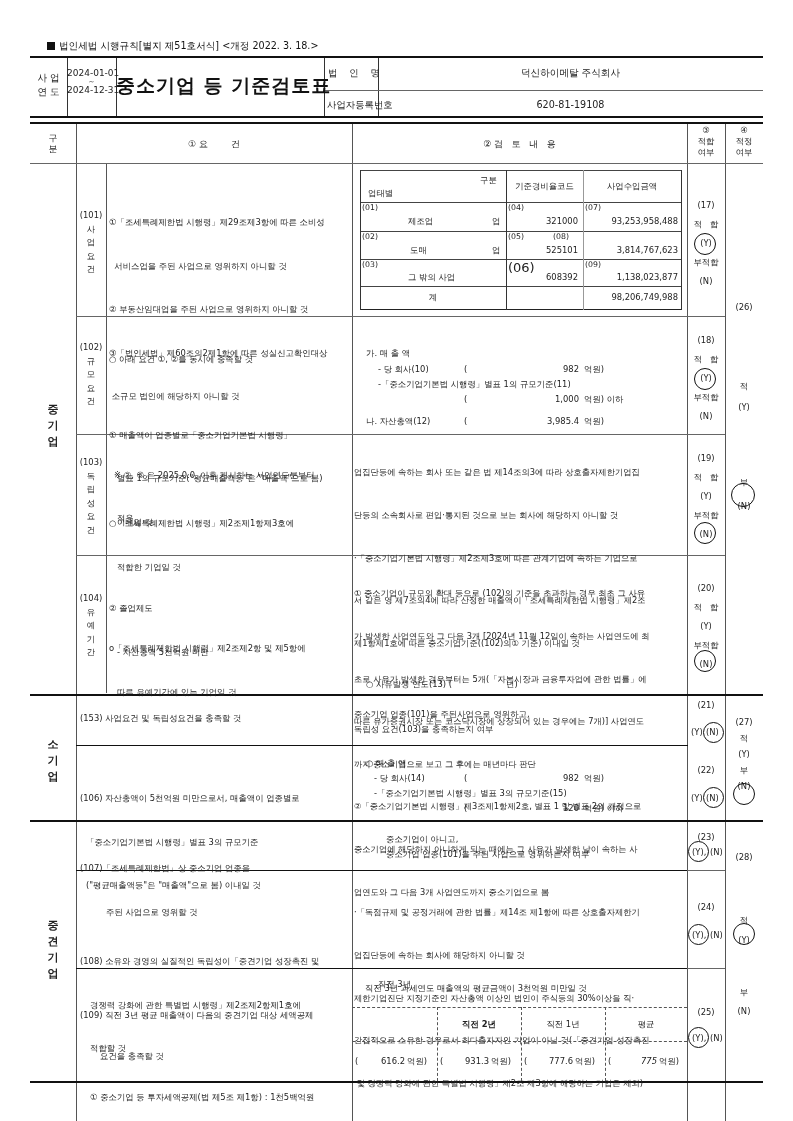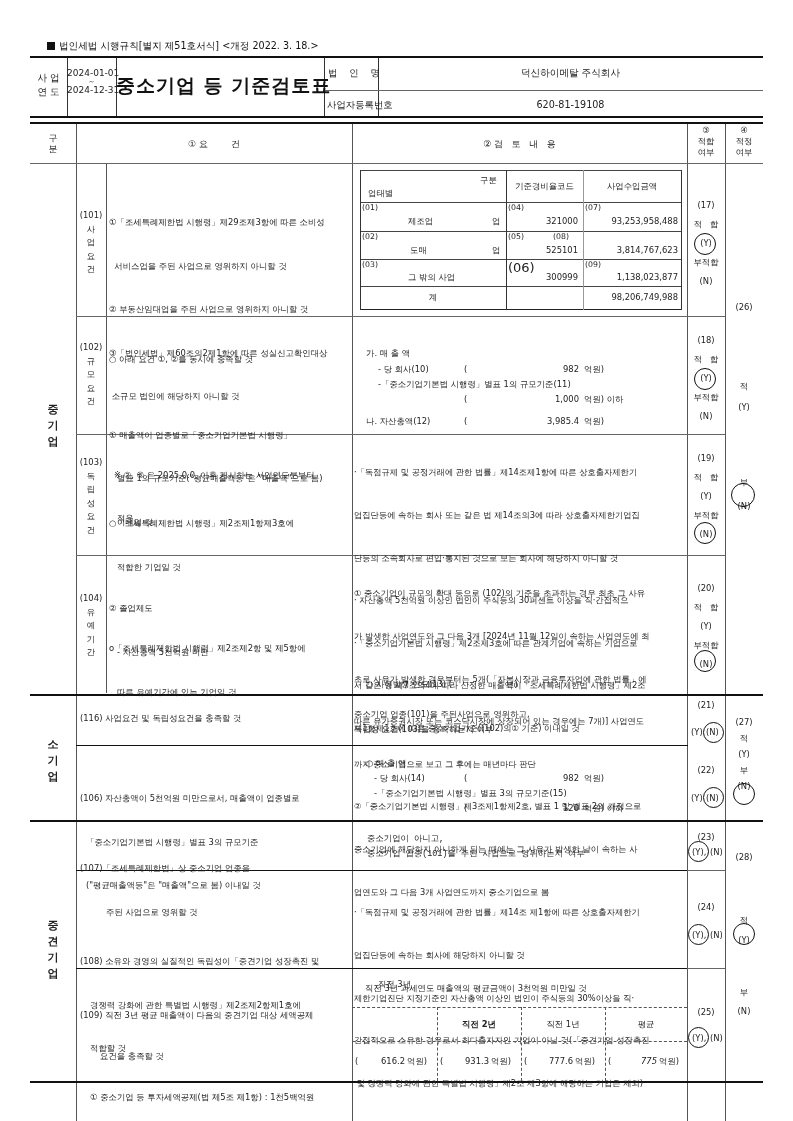--- a/index.html
+++ b/index.html
@@ -144,21 +144,21 @@
   <div class="txt small" style="left:410px;top:245px;">도매</div>
   <div class="txt small" style="left:492px;top:245px;">업</div>
   <div class="txt small" style="left:508px;top:232px;font-size:7.8px;">(05)</div>
   <div class="txt small" style="left:506px;top:245px;width:72px;text-align:right;">525101</div>
   <div class="txt small" style="left:553px;top:232px;font-size:7.8px;">(08)</div>
   <div class="txt small" style="left:583px;top:245px;width:95px;text-align:right;">3,814,767,623</div>
 
   <div class="txt small" style="left:362px;top:260px;font-size:7.8px;">(03)</div>
   <div class="txt small" style="left:408px;top:272px;">그 밖의 사업</div>
   <div class="txt small" style="left:508px;top:260px;font-size:13px;">(06)</div>
-  <div class="txt small" style="left:506px;top:272px;width:72px;text-align:right;">300999</div>
+  <div class="txt small" style="left:506px;top:272px;width:72px;text-align:right;">608392</div>
   <div class="txt small" style="left:585px;top:260px;font-size:7.8px;">(09)</div>
   <div class="txt small" style="left:583px;top:272px;width:95px;text-align:right;">1,138,023,877</div>
 
   <div class="txt ctr small" style="left:360px;top:292px;width:146px;">계</div>
   <div class="txt small" style="left:583px;top:292px;width:95px;text-align:right;">98,206,749,988</div>
 </div>
 
 <div class="txt ctr small" style="left:687px;top:196px;width:38px;line-height:19px;">
   <div>(17)</div>
   <div style="white-space:pre;">적   합</div>
@@ -215,24 +215,22 @@
     <div>립</div>
     <div>성</div>
     <div>요</div>
     <div>건</div>
 </div>
 <div class="txt small" style="left:109px;top:487px;line-height:14.5px;white-space:pre;">
   <div>○「조세특례제한법 시행령」제2조제1항제3호에</div>
   <div>   적합한 기업일 것</div>
 </div>
 <div class="txt small" style="left:354px;top:437px;line-height:14.2px;white-space:pre;font-size:8.3px;">
-  <div>·「독점규제 및 공정거래에 관한 법률」제14조제1항에 따른 상호출자제한기</div>
   <div>업집단등에 속하는 회사 또는 같은 법 제14조의3에 따라 상호출자제한기업집</div>
   <div>단등의 소속회사로 편입·통지된 것으로 보는 회사에 해당하지 아니할 것</div>
-  <div>· 자산총액 5천억원 이상인 법인이 주식등의 30퍼센트 이상을 직·간접적으</div>
   <div>·「중소기업기본법 시행령」제2조제3호에 따른 관계기업에 속하는 기업으로</div>
   <div>서 같은 영 제7조의4에 따라 산정한 매출액이「조세특례제한법 시행령」제2조</div>
   <div>제1항제1호에 따른 중소기업기준((102)의① 기준) 이내일 것</div>
 </div>
 <div class="txt ctr small" style="left:687px;top:449px;width:38px;line-height:19px;">
   <div>(19)</div>
   <div style="white-space:pre;">적   합</div>
   <div>(Y)</div>
   <div>부적합</div>
   <div>(N)</div>
@@ -281,21 +279,21 @@
   <div>부</div>
   <div>(N)</div>
 </div>
 <div class="circle" style="left:731px;top:483px;width:24px;height:24px;"></div>
 
 <div class="txt bold-cat" style="left:30px;top:737px;width:46px;">
   <div>소</div>
     <div>기</div>
     <div>업</div>
 </div>
-<div class="txt small" style="left:80px;top:713px;">(116) 사업요건 및 독립성요건을 충족할 것</div>
+<div class="txt small" style="left:80px;top:713px;">(153) 사업요건 및 독립성요건을 충족할 것</div>
 <div class="txt small" style="left:354px;top:707px;line-height:14.5px;">
   <div>중소기업 업종(101)을 주된사업으로 영위하고,</div>
   <div>독립성 요건(103)을 충족하는지 여부</div>
 </div>
 <div class="txt ctr small" style="left:687px;top:700px;width:38px;">(21)</div>
 <div class="txt small" style="left:691px;top:727px;">(Y)</div>
 <div class="txt small" style="left:706px;top:727px;">(N)</div>
 <div class="circle" style="left:703px;top:722px;width:21px;height:21px;"></div>
 
 <div class="txt small" style="left:80px;top:762px;line-height:14.5px;white-space:pre;">
@@ -332,21 +330,21 @@
   <div>중</div>
     <div>견</div>
     <div>기</div>
     <div>업</div>
 </div>
 
 <div class="txt small" style="left:80px;top:832px;line-height:14.5px;white-space:pre;">
   <div>(107)「조세특례제한법」상 중소기업 업종을</div>
   <div style="padding-left:26px;">주된 사업으로 영위할 것</div>
 </div>
-<div class="txt small" style="left:367px;top:832px;line-height:14.5px;font-family:Liberation Mono, monospace;">
+<div class="txt small" style="left:386px;top:832px;line-height:14.5px;">
   <div>중소기업이 아니고,</div>
   <div>중소기업 업종(101)을 주된 사업으로 영위하는지 여부</div>
 </div>
 <div class="txt ctr small" style="left:687px;top:832px;width:38px;">(23)</div>
 <div class="txt small" style="left:692px;top:847px;">(Y),</div>
 <div class="txt small" style="left:710px;top:847px;">(N)</div>
 <div class="circle" style="left:688px;top:841px;width:21px;height:21px;"></div>
 <div class="txt ctr small" style="left:725px;top:852px;width:38px;">(28)</div>
 
 <div class="txt small" style="left:80px;top:925px;line-height:14.5px;white-space:pre;">

